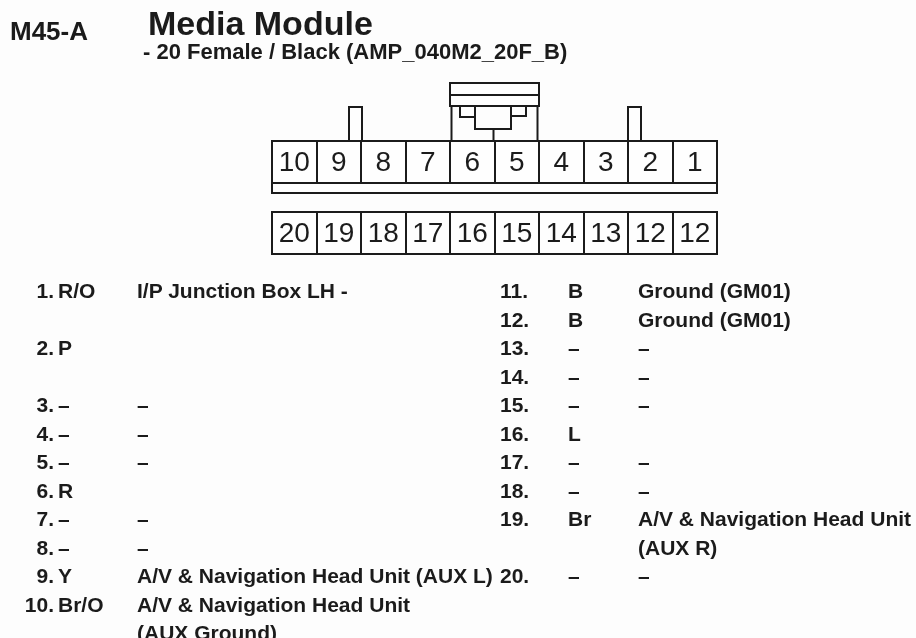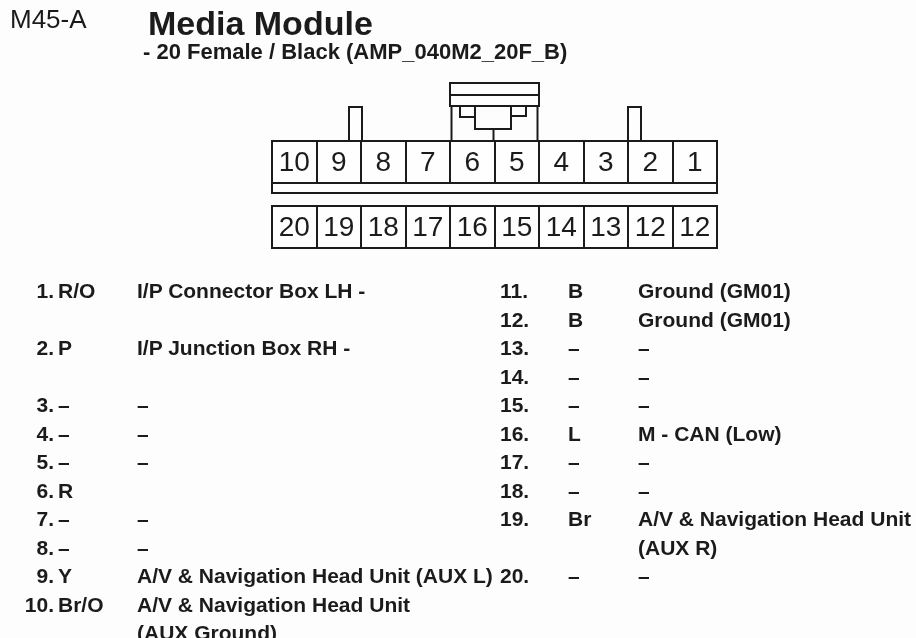--- a/index.html
+++ b/index.html
@@ -13,23 +13,23 @@
     font-family: "Liberation Sans", sans-serif;
     color: #1b1b1b;
     position: relative;
     overflow: hidden;
   }
 
   
   .title-id {
     position: absolute;
     left: 10px;
-    top: 4px;
+    top: 16px;
     font-size: 26px;
-    font-weight: 400;
+    font-weight: 700;
     white-space: nowrap;
   }
   .title-name {
     position: absolute;
     left: 148px;
     top: 4px;
     font-size: 34px;
     font-weight: 700;
     white-space: nowrap;
   }
@@ -57,21 +57,21 @@
     width: 447px;
     border-radius: 26px;
   }
   .pin-row {
     display: flex;
     box-sizing: border-box;
     border: 2px solid #1b1b1b;
     height: 44px;
     background: #fefefe;
   }
-  .pin-row.bottom { margin-top: 11px; }
+  .pin-row.bottom { margin-top: 17px; }
   .pin-cell {
     flex: 1;
     display: flex;
     align-items: center;
     justify-content: center;
     font-size: 28px;
     font-weight: 400;
     border-left: 2px solid #1b1b1b;
     color: #1b1b1b;
   }
@@ -158,34 +158,33 @@
       <div class="pin-cell">13</div>
       <div class="pin-cell">12</div>
       <div class="pin-cell">12</div>
     </div>
 </div>
 
 <div class="pin-list" id="pin-list">
     <div class="line">
       <span class="cell lnum">1.</span>
       <span class="cell lcolor">R/O</span>
-      <span class="cell ldesc">I/P Connector Box LH -</span>
+      <span class="cell ldesc">I/P Junction Box LH -</span>
       <span class="cell rnum">11.</span>
       <span class="cell rcolor">B</span>
       <span class="cell rdesc">Ground (GM01)</span>
     </div>
     <div class="line">
       <span class="cell rnum">12.</span>
       <span class="cell rcolor">B</span>
       <span class="cell rdesc">Ground (GM01)</span>
     </div>
     <div class="line">
       <span class="cell lnum">2.</span>
       <span class="cell lcolor">P</span>
-      <span class="cell ldesc">I/P Junction Box RH -</span>
       <span class="cell rnum">13.</span>
       <span class="cell rcolor">–</span>
       <span class="cell rdesc">–</span>
     </div>
     <div class="line">
       <span class="cell rnum">14.</span>
       <span class="cell rcolor">–</span>
       <span class="cell rdesc">–</span>
     </div>
     <div class="line">
@@ -195,21 +194,20 @@
       <span class="cell rnum">15.</span>
       <span class="cell rcolor">–</span>
       <span class="cell rdesc">–</span>
     </div>
     <div class="line">
       <span class="cell lnum">4.</span>
       <span class="cell lcolor">–</span>
       <span class="cell ldesc">–</span>
       <span class="cell rnum">16.</span>
       <span class="cell rcolor">L</span>
-      <span class="cell rdesc">M - CAN (Low)</span>
     </div>
     <div class="line">
       <span class="cell lnum">5.</span>
       <span class="cell lcolor">–</span>
       <span class="cell ldesc">–</span>
       <span class="cell rnum">17.</span>
       <span class="cell rcolor">–</span>
       <span class="cell rdesc">–</span>
     </div>
     <div class="line">

